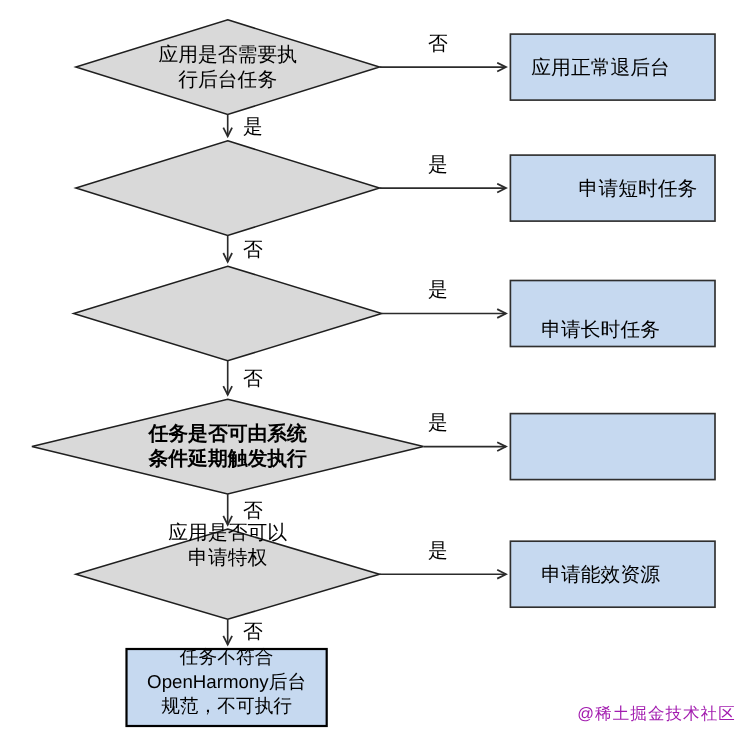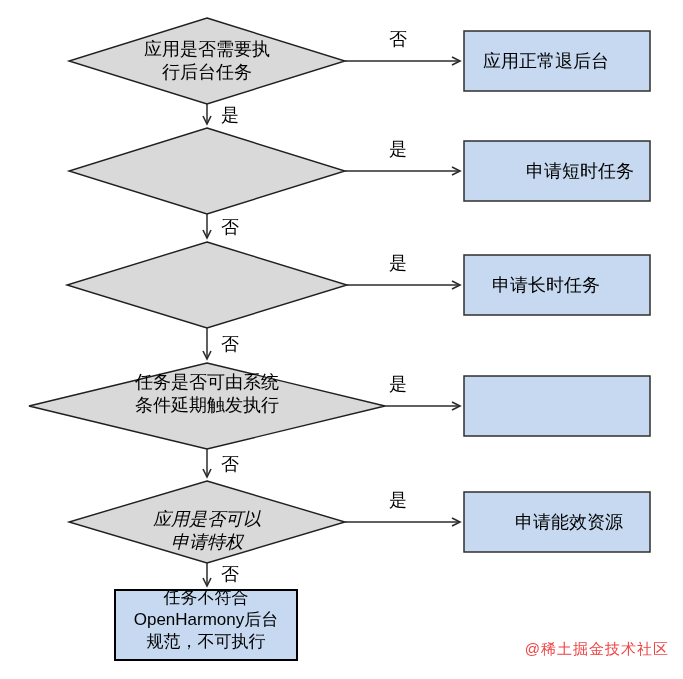--- a/index.html
+++ b/index.html
@@ -54,21 +54,21 @@
   .elabel {
     position: absolute;
     font-size: 18px;
   }
   .elabel.h { width: 32px; text-align: center; }
   .watermark {
     position: absolute;
     right: 14px;
     top: 640px;
     font-size: 15px;
-    color: #ef4444;
+    color: #a21caf;
     letter-spacing: 1px;
   }
 </style>
 </head>
 <body>
 
 <div class="canvas">
 
   <svg width="683" height="679" viewBox="0 0 683 679">
     <defs>
@@ -99,29 +99,29 @@
 
     <line x1="207" y1="104" x2="207" y2="124" marker-end="url(#arrowhead)"></line>
     <line x1="207" y1="214" x2="207" y2="238" marker-end="url(#arrowhead)"></line>
     <line x1="207" y1="328" x2="207" y2="359" marker-end="url(#arrowhead)"></line>
     <line x1="207" y1="449" x2="207" y2="477" marker-end="url(#arrowhead)"></line>
     <line x1="207" y1="563" x2="207" y2="586" marker-end="url(#arrowhead)"></line>
   </svg>
 
   <div class="dlabel" style="left:97px; top:38px;">应用是否需要执
 行后台任务</div>
-  <div class="dlabel wide" style="left:87px; top:371px;">任务是否可由系统
+  <div class="dlabel wide" style="left:87px; top:383px;font-weight:bold;">任务是否可由系统
 条件延期触发执行</div>
-  <div class="dlabel" style="left:97px; top:508px;font-style:italic;">应用是否可以
+  <div class="dlabel" style="left:97px; top:473px;">应用是否可以
 申请特权</div>
 
   <div class="alabel" style="left:464px; top:31px;">应用正常退后台</div>
   <div class="alabel" style="left:464px; top:141px;margin-left:34px;">申请短时任务</div>
-  <div class="alabel" style="left:464px; top:255px;">申请长时任务</div>
-  <div class="alabel" style="left:464px; top:492px;padding-left:23px;">申请能效资源</div>
+  <div class="alabel" style="left:464px; top:269px;">申请长时任务</div>
+  <div class="alabel" style="left:464px; top:492px;">申请能效资源</div>
 
   <div class="tlabel">任务不符合
 OpenHarmony后台
 规范，不可执行</div>
 
   <div class="elabel h" style="left:382px; top:27px;">否</div>
   <div class="elabel h" style="left:382px; top:137px;">是</div>
   <div class="elabel h" style="left:382px; top:251px;">是</div>
   <div class="elabel h" style="left:382px; top:372px;">是</div>
   <div class="elabel h" style="left:382px; top:488px;">是</div>

